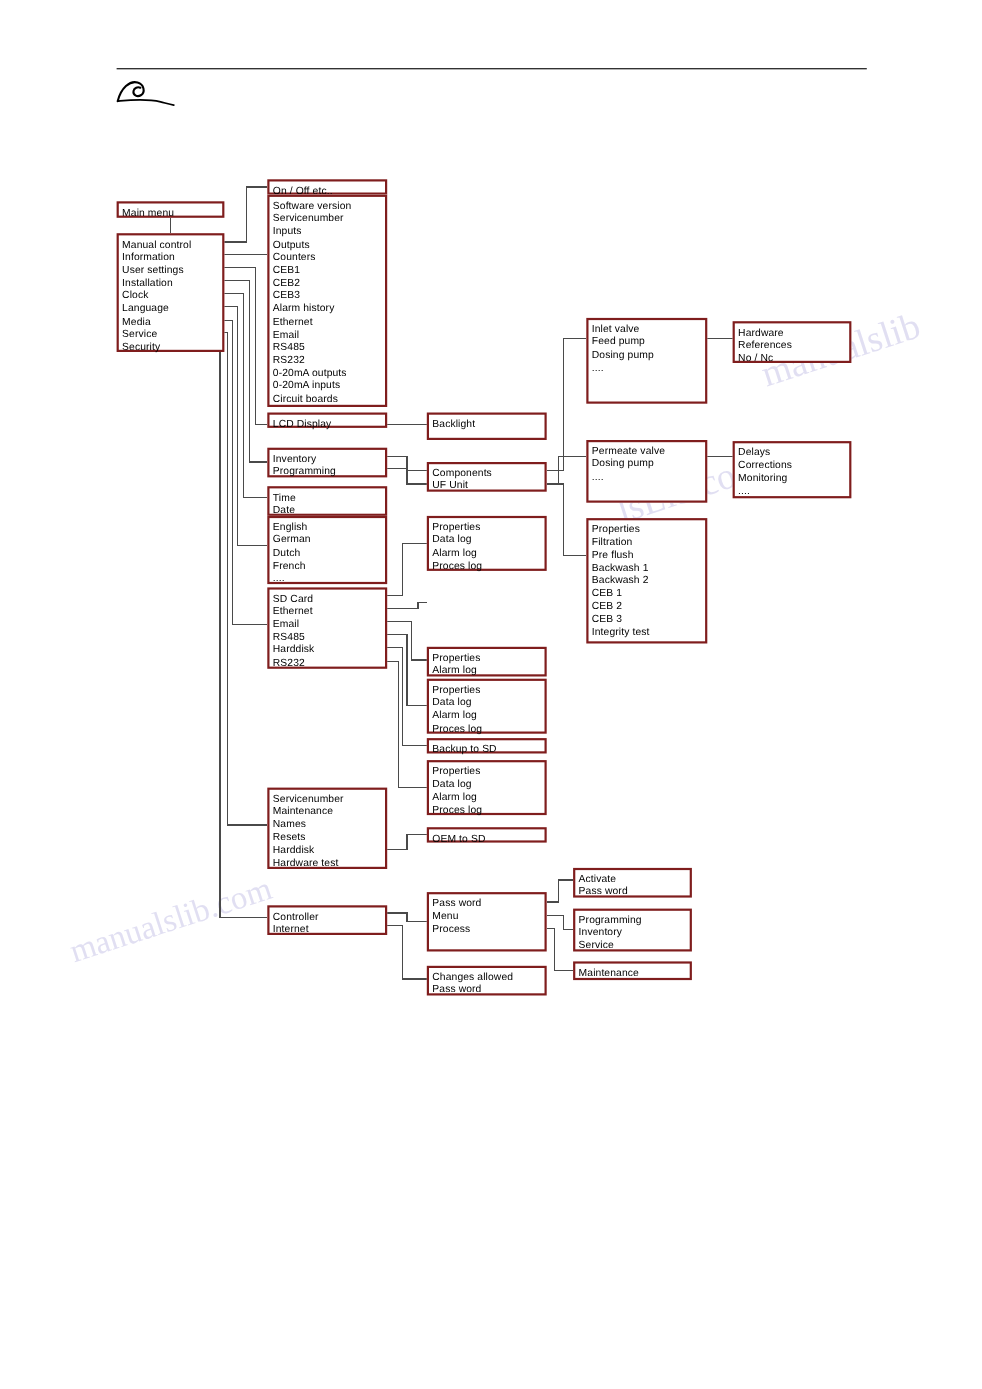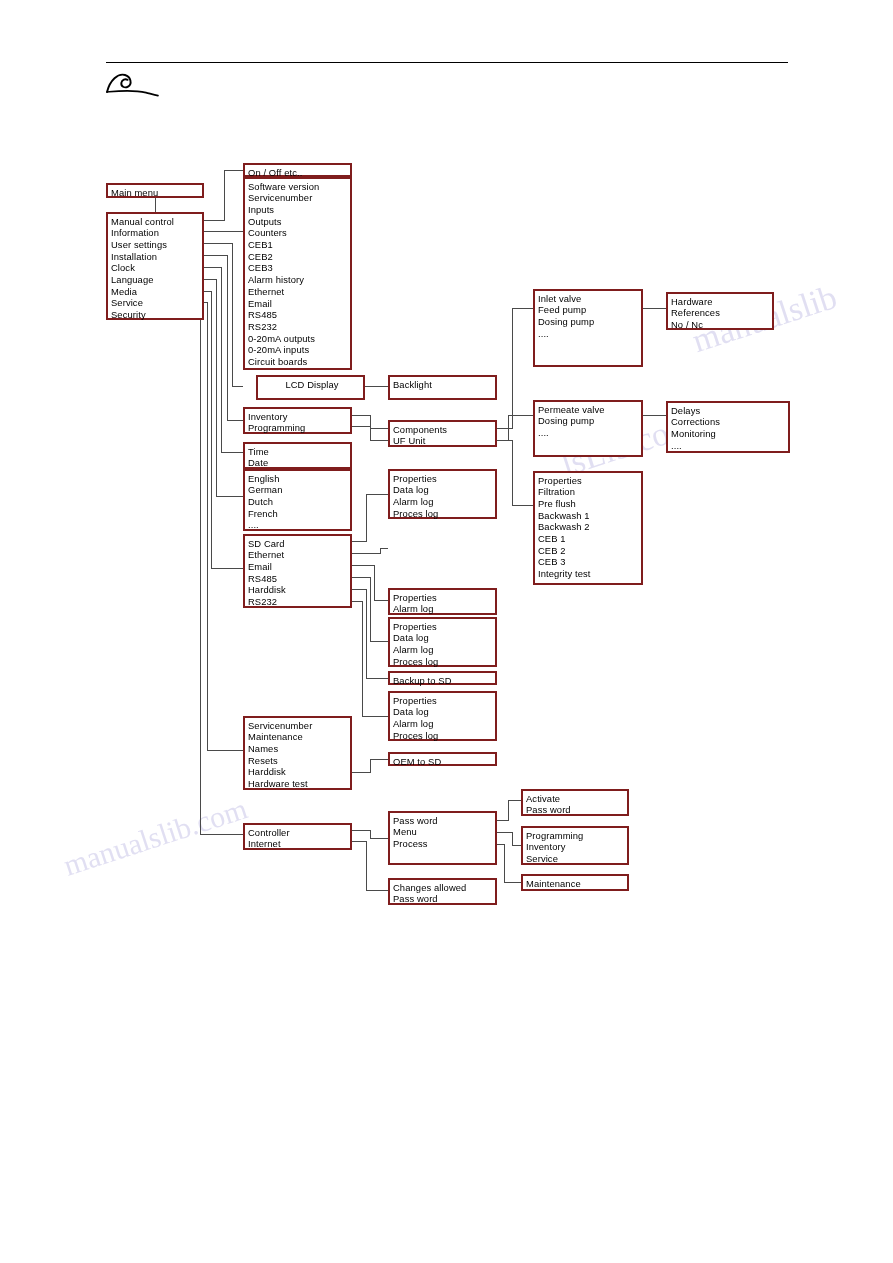--- a/index.html
+++ b/index.html
@@ -195,21 +195,21 @@
       <div class="line">Ethernet</div>
       <div class="line">Email</div>
       <div class="line">RS485</div>
       <div class="line">RS232</div>
       <div class="line">0-20mA outputs</div>
       <div class="line">0-20mA inputs</div>
       <div class="line">Circuit boards</div>
     </div>
   </div>
 
-  <div class="box" style="left:256px;top:375px;width:109px;height:25px;text-align:center;">
+  <div class="box" style="left:243px;top:375px;width:109px;height:14px;">
     <div class="inner">
         <div class="line">LCD Display</div>
       </div>
   </div>
 
   <div class="box" style="left:243px;top:407px;width:109px;height:27px;">
     <div class="inner">
       <div class="line">Inventory</div>
       <div class="line">Programming</div>
     </div>
@@ -368,21 +368,21 @@
   </div>
 
   <div class="box" style="left:666px;top:292px;width:108px;height:38px;">
     <div class="inner">
       <div class="line">Hardware</div>
       <div class="line">References</div>
       <div class="line">No / Nc</div>
     </div>
   </div>
 
-  <div class="box" style="left:666px;top:401px;width:124px;height:52px;">
+  <div class="box" style="left:666px;top:401px;width:108px;height:52px;">
     <div class="inner">
       <div class="line">Delays</div>
       <div class="line">Corrections</div>
       <div class="line">Monitoring</div>
       <div class="line">....</div>
     </div>
   </div>
 
   <div class="box" style="left:521px;top:789px;width:108px;height:27px;">
     <div class="inner">

